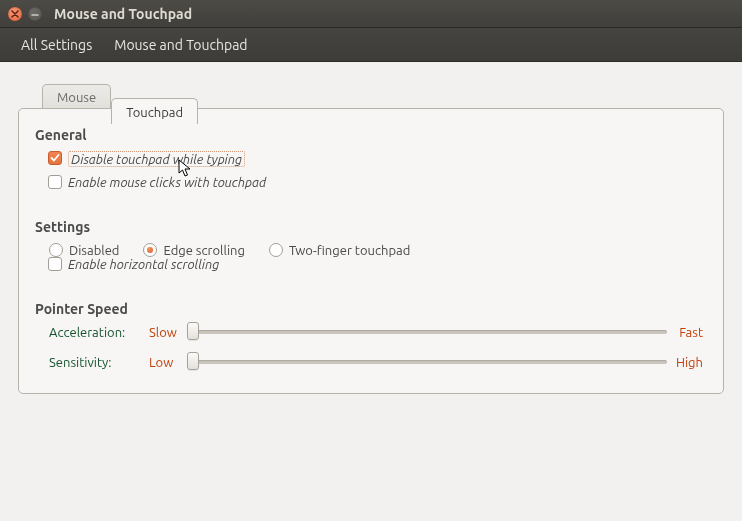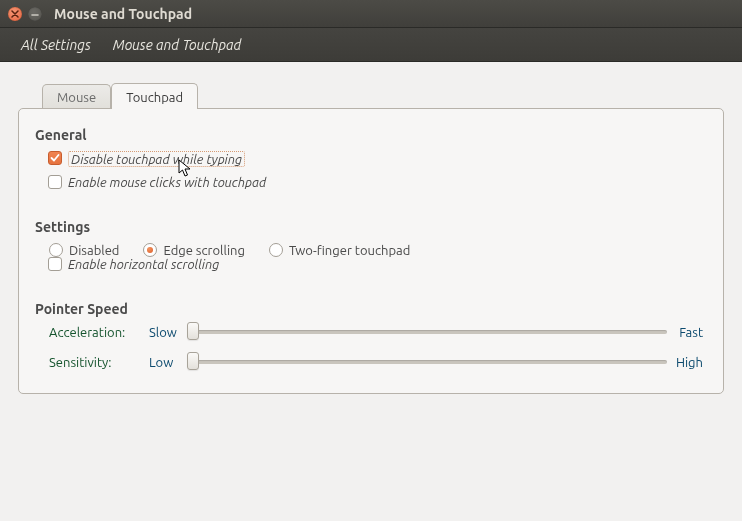--- a/index.html
+++ b/index.html
@@ -36,39 +36,38 @@
     gap: 0;
     border-bottom: 1px solid #2a2a27;
   }
   .tool-btn {
     color: #e8e6df;
     font-size: 14px;
     padding: 6px 10px;
     border-radius: 4px;
     border: 1px solid transparent;
     cursor: pointer;
-    font-style: italic;
   }
   .content-wrap { padding: 20px 18px 18px 18px; }
   .tabs-row {
     display: flex;
     margin-left: 6px;
     padding-left: 18px;
   }
   .tab {
     padding: 6px 14px 5px 14px;
     border: 1px solid #b7b2aa;
     border-bottom: none;
     background: linear-gradient(to bottom, #f5f4f2, #e7e5e1);
     color: #555;
     border-top-left-radius: 5px;
     border-top-right-radius: 5px;
     margin-right: 0;
     position: relative;
-    top: 1px;
+    top: 16px;
     cursor: pointer;
     font-size: 13px;
   }
   .tab.inactive {
     background: linear-gradient(to bottom, #ecebe8, #e1dfda);
     color: #6a6a6a;
     top: 2px;
     padding-top: 5px;
   }
   .tab.active {
@@ -103,21 +102,21 @@
     cursor: pointer; flex-shrink: 0;
   }
   .radio.selected .dot { display:block; }
   .radio .dot { width:6px; height:6px; border-radius:50%; background: radial-gradient(circle at 35% 30%, #f2935f, #dd5f2a); display:none; }
   .radio-row { margin-left: 14px; margin-bottom: 0; display: flex; align-items: center; gap: 24px; }
   .radio-item { display:flex; align-items:center; cursor:pointer; }
   .lbl { color: #4a4a4a; }
   .highlight-lbl { border: 1px dotted #d69b74; border-radius: 2px; padding: 0 2px; }
   .ps-table { display: grid; grid-template-columns: 100px 38px 1fr 36px; row-gap: 16px; align-items:center; margin-left: 14px; }
   .ps-table .c1 { color:#14532d; }
-  .ps-table .c2, .ps-table .c4 { color:#0c4a6e; font-size:13px; }
+  .ps-table .c2, .ps-table .c4 { color:#c2410c; font-size:13px; }
   .ps-table .c4 { text-align:right; }
   .slider {
     height: 4px; background: #c9c5bd; border-radius: 2px; position: relative;
     box-shadow: inset 0 1px 1px rgba(0,0,0,0.15);
     cursor: pointer;
   }
   .thumb {
     width: 12px; height: 18px; background: linear-gradient(to bottom, #fbfaf8, #e4e1db);
     border: 1px solid #a8a399; border-radius: 3px;
     position: absolute; top: -8px; left: 0;

